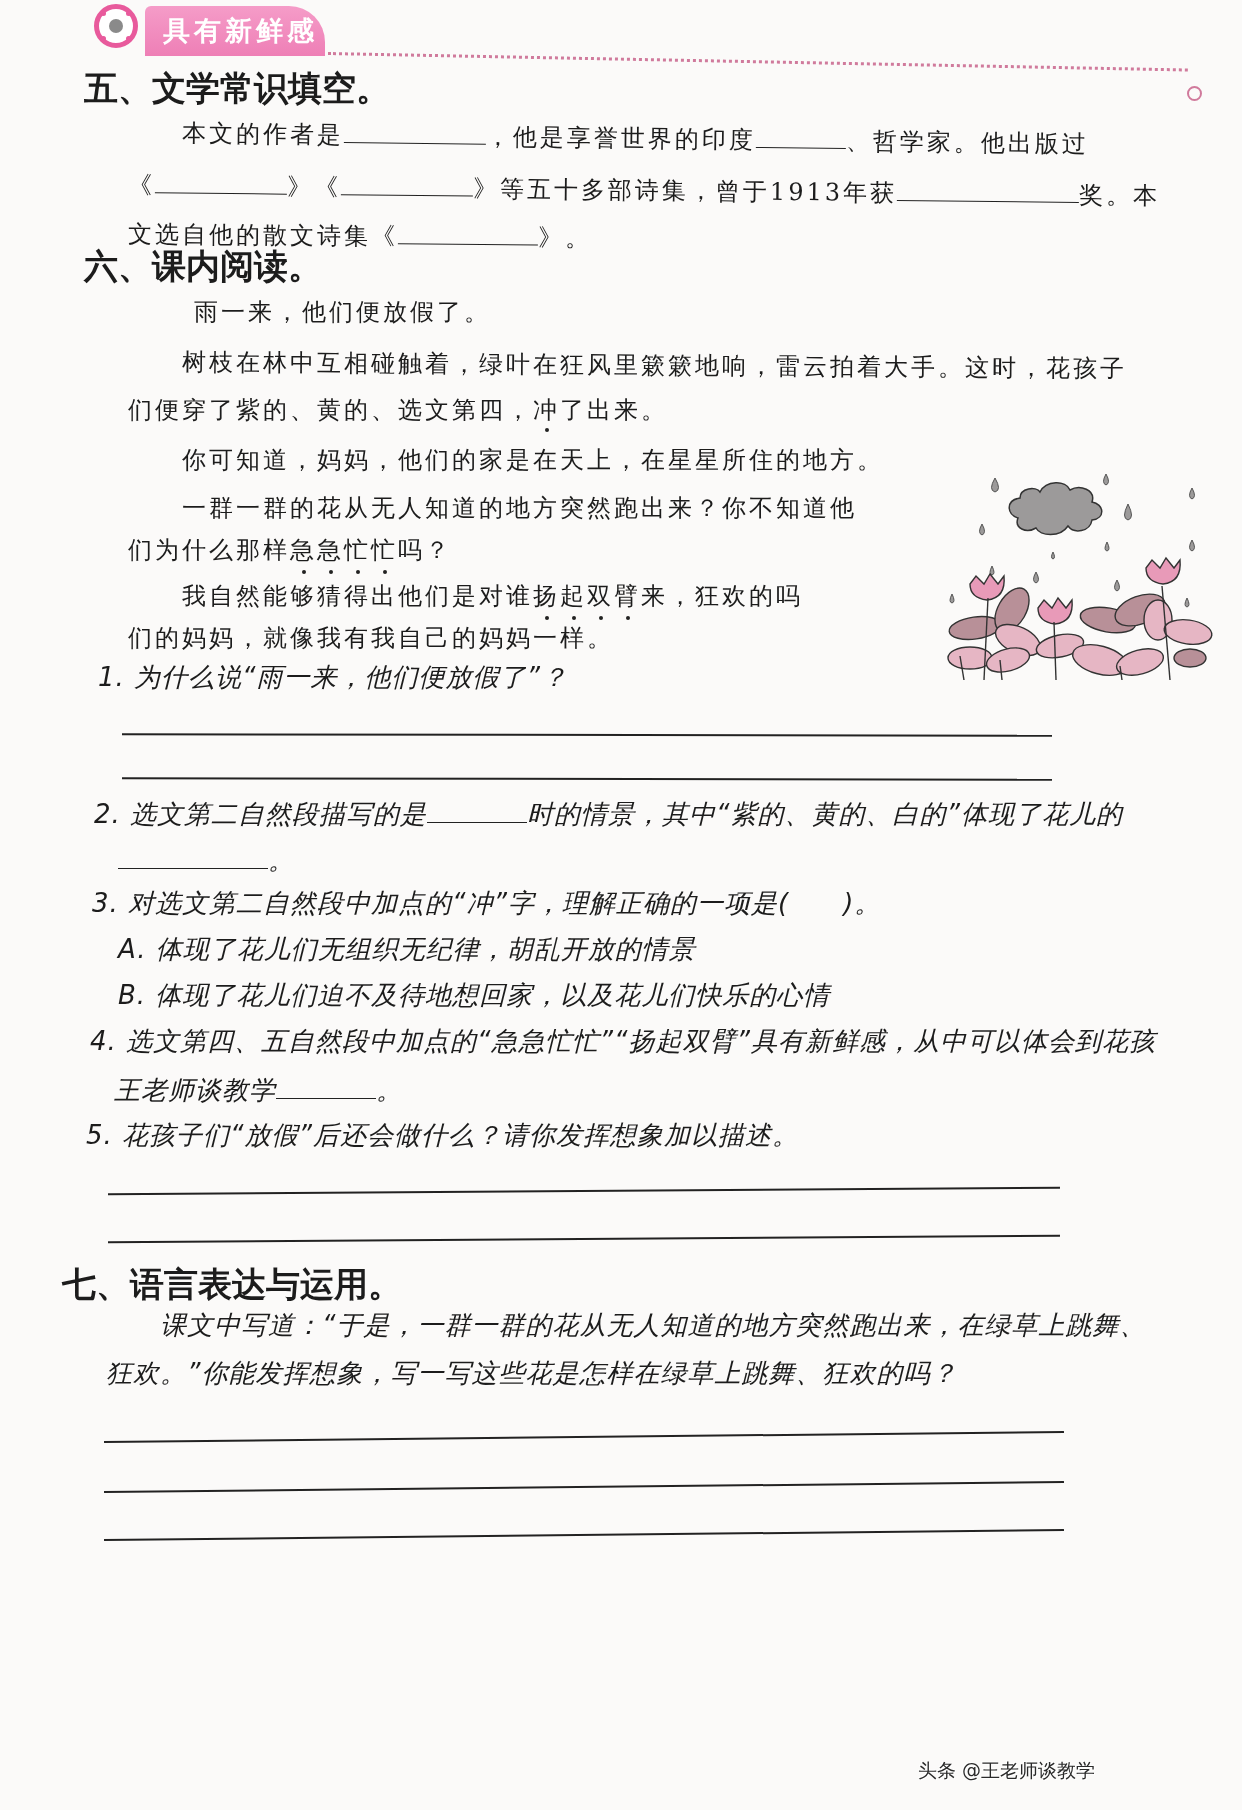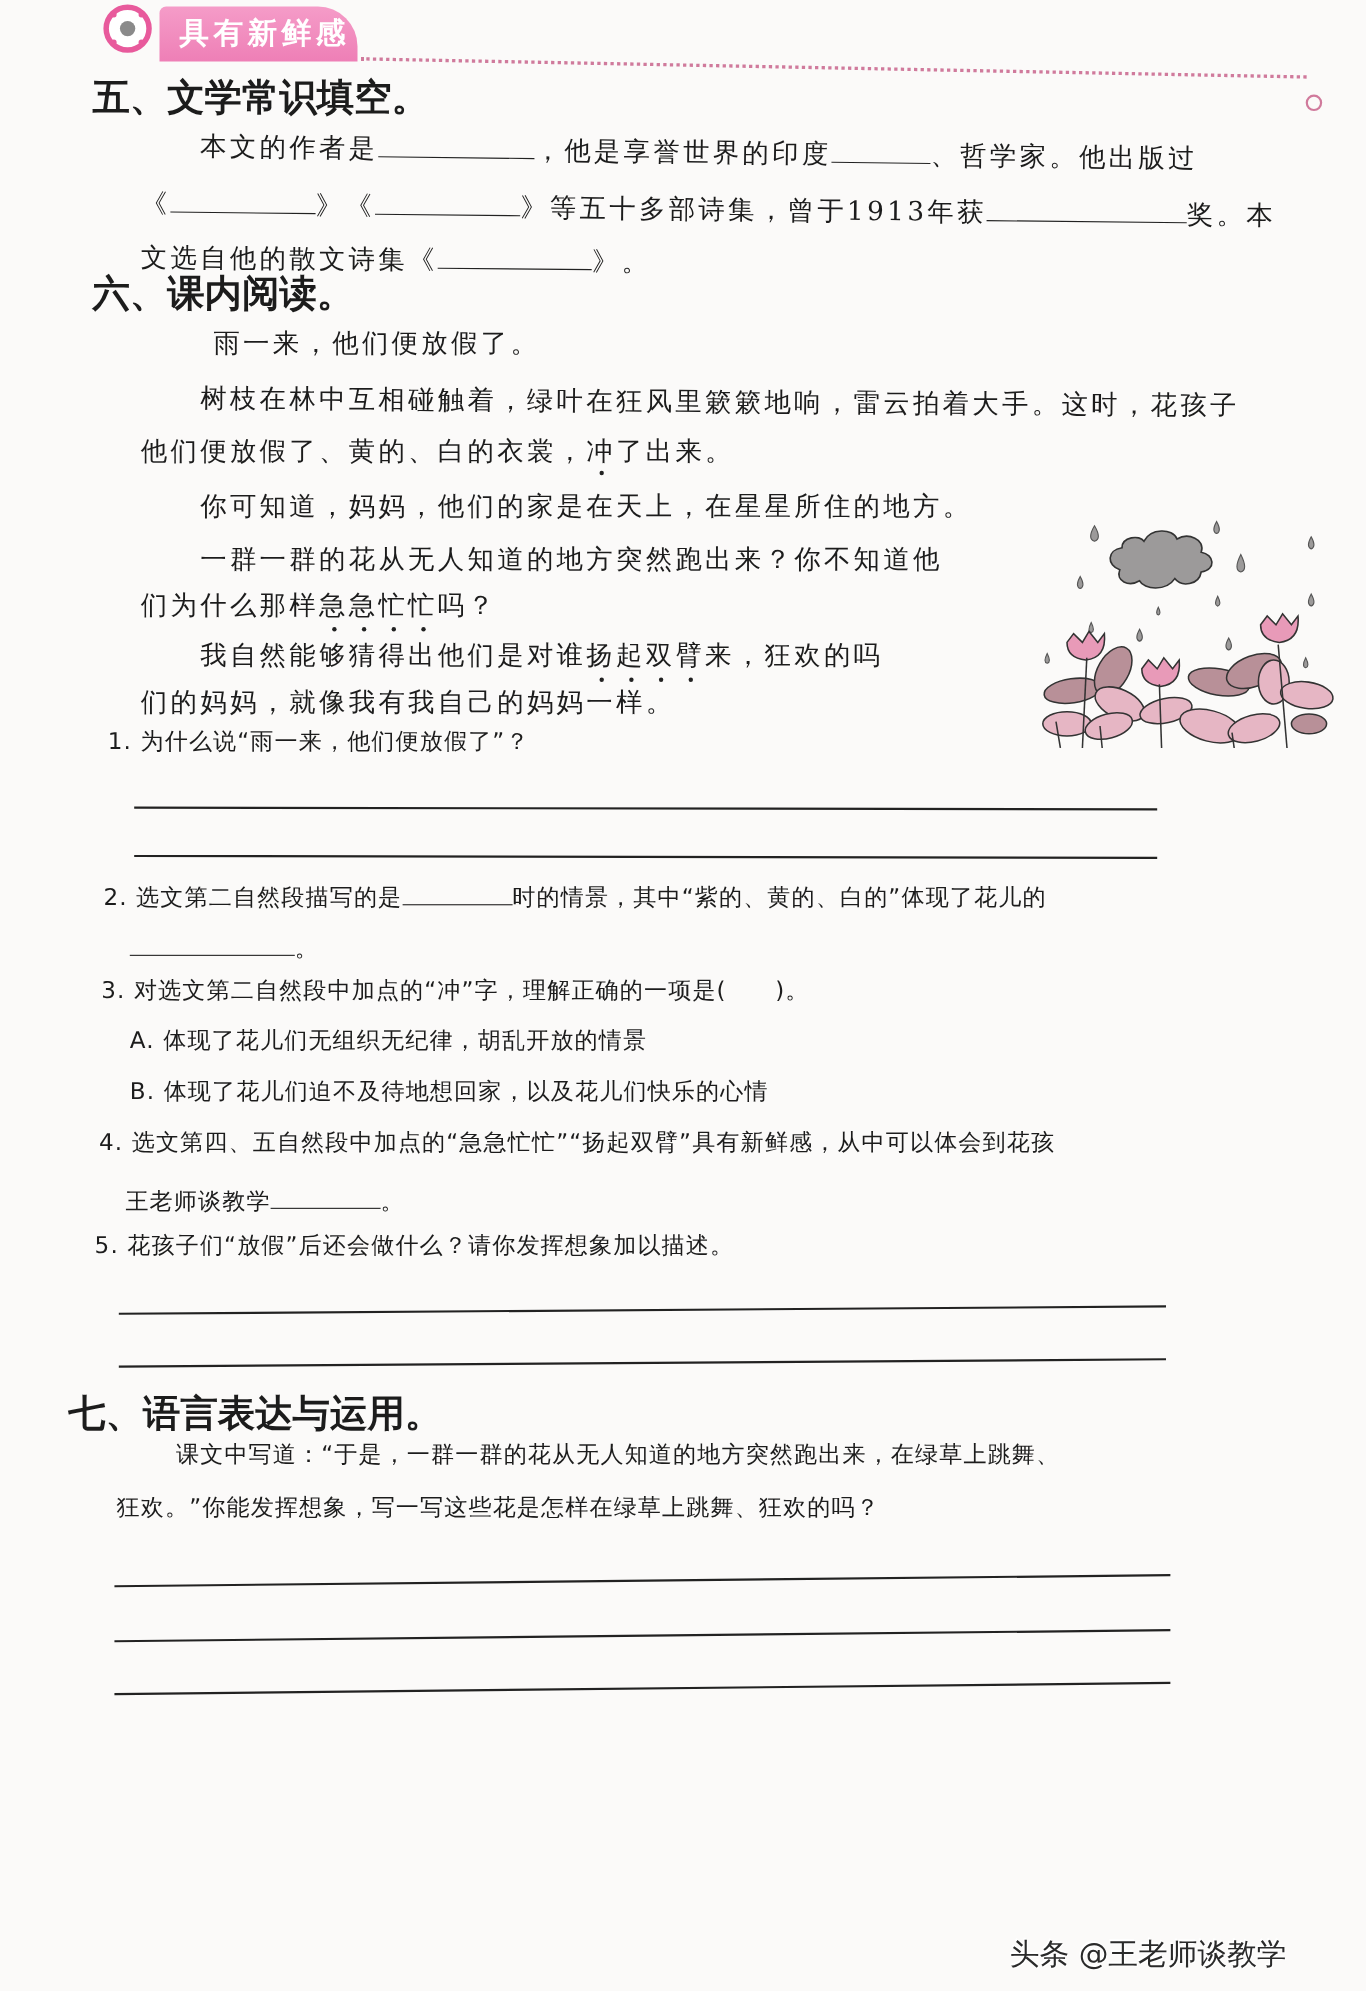--- a/index.html
+++ b/index.html
@@ -42,26 +42,26 @@
   }
   .serif { font-size: 24px; letter-spacing: 3px; }
   .blank {
     display: inline-block; border-bottom: 1.6px solid #222; height: 26px; vertical-align: baseline;
   }
   .dotted { position: relative; }
   .dotted::after {
     content: ""; position: absolute; left: 50%; bottom: -8px; width: 4px; height: 4px;
     margin-left: -2px; border-radius: 50%; background: #222;
   }
-  .qtext { font-family: "DejaVu Sans", sans-serif; font-size: 21px; letter-spacing: 1px; }
+  .qtext { font-family: "DejaVu Sans", sans-serif; font-size: 26px; letter-spacing: 1px; font-style: italic; }
   .ans-line { position: absolute; height: 0; border-top: 2px solid #222; }
 
   .watermark {
     position: absolute; left: 918px; top: 1758px;
-    font-family: "DejaVu Sans", sans-serif; font-size: 27px; color: #2a2a2a;
+    font-family: "DejaVu Sans", sans-serif; font-size: 19px; color: #2a2a2a;
     text-shadow: 1px 1px 0 #fff, -1px -1px 0 #fff;
   }
   .illustration { position: absolute; left: 940px; top: 460px; width: 280px; height: 220px; }
 </style>
 </head>
 <body>
 
 <div class="badge-circle">
   <div class="inner"></div>
   <div class="dot" style="left:2px;top:2px"></div>
@@ -85,21 +85,21 @@
 
 <div class="abs serif" style="left:128px;top:215px;transform:rotate(0.5deg);transform-origin:left">
   <span>文选自他的散文诗集《</span><span class="blank" style="width:140px"></span><span>》。</span>
 </div>
 
 <div class="abs heading" style="left:84px;top:244px">六、课内阅读。</div>
 
 <div class="abs serif" style="left:194px;top:296px">雨一来，他们便放假了。</div>
 <div class="abs serif" style="left:182px;top:346px;transform:rotate(0.4deg);transform-origin:left">树枝在林中互相碰触着，绿叶在狂风里簌簌地响，雷云拍着大手。这时，花孩子</div>
 <div class="abs serif" style="left:128px;top:394px">
-  <span>他们便放假了、黄的、白的衣裳，</span><span class="dotted">冲</span><span>了出来。</span>
+  <span>们便穿了紫的、黄的、选文第四，</span><span class="dotted">冲</span><span>了出来。</span>
 </div>
 <div class="abs serif" style="left:182px;top:444px">你可知道，妈妈，他们的家是在天上，在星星所住的地方。</div>
 <div class="abs serif" style="left:182px;top:492px">一群一群的花从无人知道的地方突然跑出来？你不知道他</div>
 <div class="abs serif" style="left:128px;top:534px">
   <span>们为什么那样</span><span style="position:relative"><span>急急忙忙</span><span style="position:absolute;left:0;right:0;bottom:-10px;display:flex;justify-content:space-around">
         <i style="width:4px;height:4px;border-radius:50%;background:#222"></i>
         <i style="width:4px;height:4px;border-radius:50%;background:#222"></i>
         <i style="width:4px;height:4px;border-radius:50%;background:#222"></i>
         <i style="width:4px;height:4px;border-radius:50%;background:#222"></i>
       </span></span><span>吗？</span>

